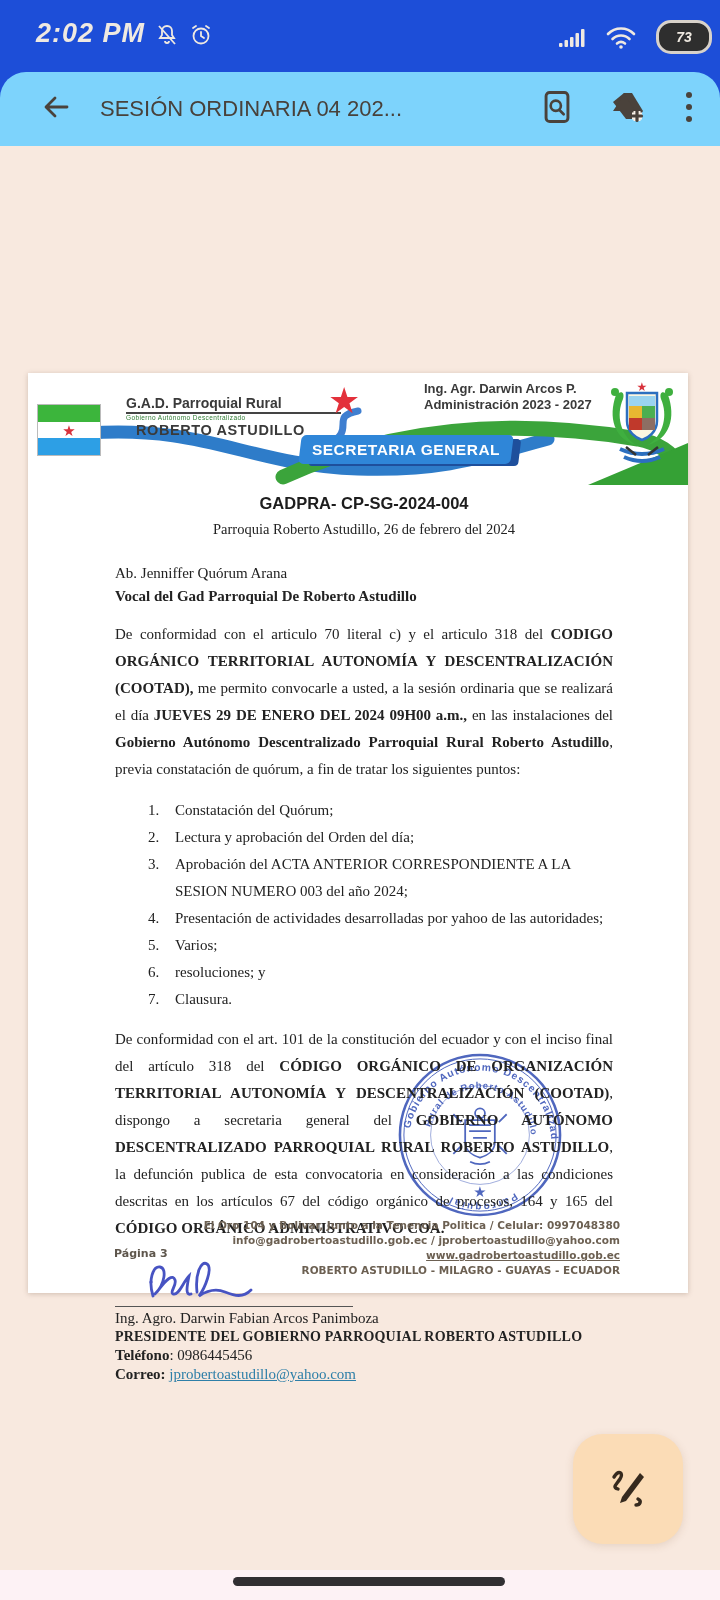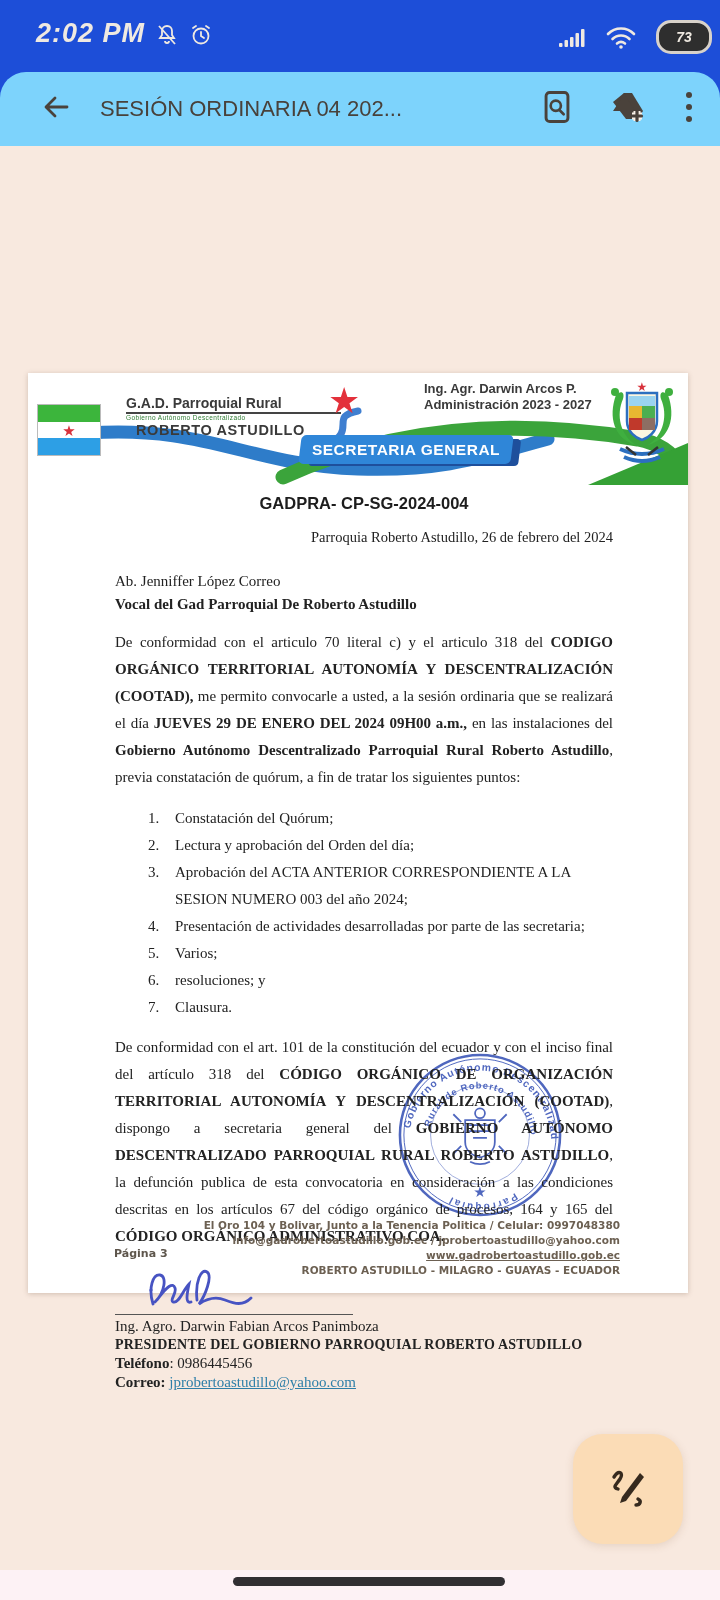--- a/index.html
+++ b/index.html
@@ -54,21 +54,21 @@
           display:flex;align-items:center;justify-content:center;}
   .banner span{transform:skewX(7deg);color:#fff;font-weight:bold;font-size:15.5px;letter-spacing:.5px;}
 
   
   .doc-col{position:absolute;left:87px;top:108px;width:498px;z-index:2;
            font-family:"Liberation Serif",serif;color:#222;}
   .doc-title{text-align:center;font-family:"Liberation Sans",sans-serif;font-weight:bold;
              font-size:20px;color:#1d1d1d;margin-top:4px;}
   .doc-code{text-align:center;font-family:"Liberation Sans",sans-serif;font-weight:bold;
             font-size:16.5px;color:#1d1d1d;margin-top:13px;}
-  .dateline{text-align:right;font-size:14.5px;margin-top:16px;}
+  .dateline{text-align:center;font-size:14.5px;margin-top:8px;}
   .addressee{margin-top:24px;font-size:15px;line-height:23px;}
   .addressee .bold{font-weight:bold;}
   .para{font-size:15px;line-height:27px;text-align:justify;margin-top:13px;}
   .agenda{margin-top:14px;margin-left:33px;font-size:15px;}
   .agenda-row{display:flex;line-height:27px;}
   .agenda-num{width:27px;flex:none;}
   .agenda-txt{flex:1;}
 
   
   .sig-area{margin-top:10px;position:relative;}
@@ -238,40 +238,40 @@
         </svg>
         <div class="banner">
           <span>SECRETARIA GENERAL</span>
         </div>
       </div>
 
       <div class="doc-col">
         <div class="doc-code">GADPRA- CP-SG-2024-004</div>
         <div class="dateline">Parroquia Roberto Astudillo, 26 de febrero del 2024</div>
         <div class="addressee">
-          <div>Ab. Jenniffer López Correo</div>
+          <div>Ab. Jenniffer Quórum Arana</div>
           <div class="bold">Vocal del Gad Parroquial De Roberto Astudillo</div>
         </div>
         <div class="para"><span>De conformidad con el articulo 70 literal c) y el articulo 318 del </span><b>CODIGO ORGÁNICO TERRITORIAL AUTONOMÍA Y DESCENTRALIZACIÓN (COOTAD),</b><span> me permito convocarle a usted, a la sesión ordinaria que se realizará el día </span><b>JUEVES 29 DE ENERO DEL 2024 09H00 a.m.,</b><span> en las instalaciones del </span><b>Gobierno Autónomo Descentralizado Parroquial Rural Roberto Astudillo</b><span>, previa constatación de quórum, a fin de tratar los siguientes puntos:</span></div>
         <div class="agenda">
             <div class="agenda-row">
               <span class="agenda-num">1.</span>
               <span class="agenda-txt">Constatación del Quórum;</span>
             </div>
             <div class="agenda-row">
               <span class="agenda-num">2.</span>
               <span class="agenda-txt">Lectura y aprobación del Orden del día;</span>
             </div>
             <div class="agenda-row">
               <span class="agenda-num">3.</span>
               <span class="agenda-txt">Aprobación del ACTA ANTERIOR CORRESPONDIENTE A LA SESION NUMERO 003 del año 2024;</span>
             </div>
             <div class="agenda-row">
               <span class="agenda-num">4.</span>
-              <span class="agenda-txt">Presentación de actividades desarrolladas por parte de las secretaria;</span>
+              <span class="agenda-txt">Presentación de actividades desarrolladas por yahoo de las autoridades;</span>
             </div>
             <div class="agenda-row">
               <span class="agenda-num">5.</span>
               <span class="agenda-txt">Varios;</span>
             </div>
             <div class="agenda-row">
               <span class="agenda-num">6.</span>
               <span class="agenda-txt">resoluciones; y</span>
             </div>
             <div class="agenda-row">

